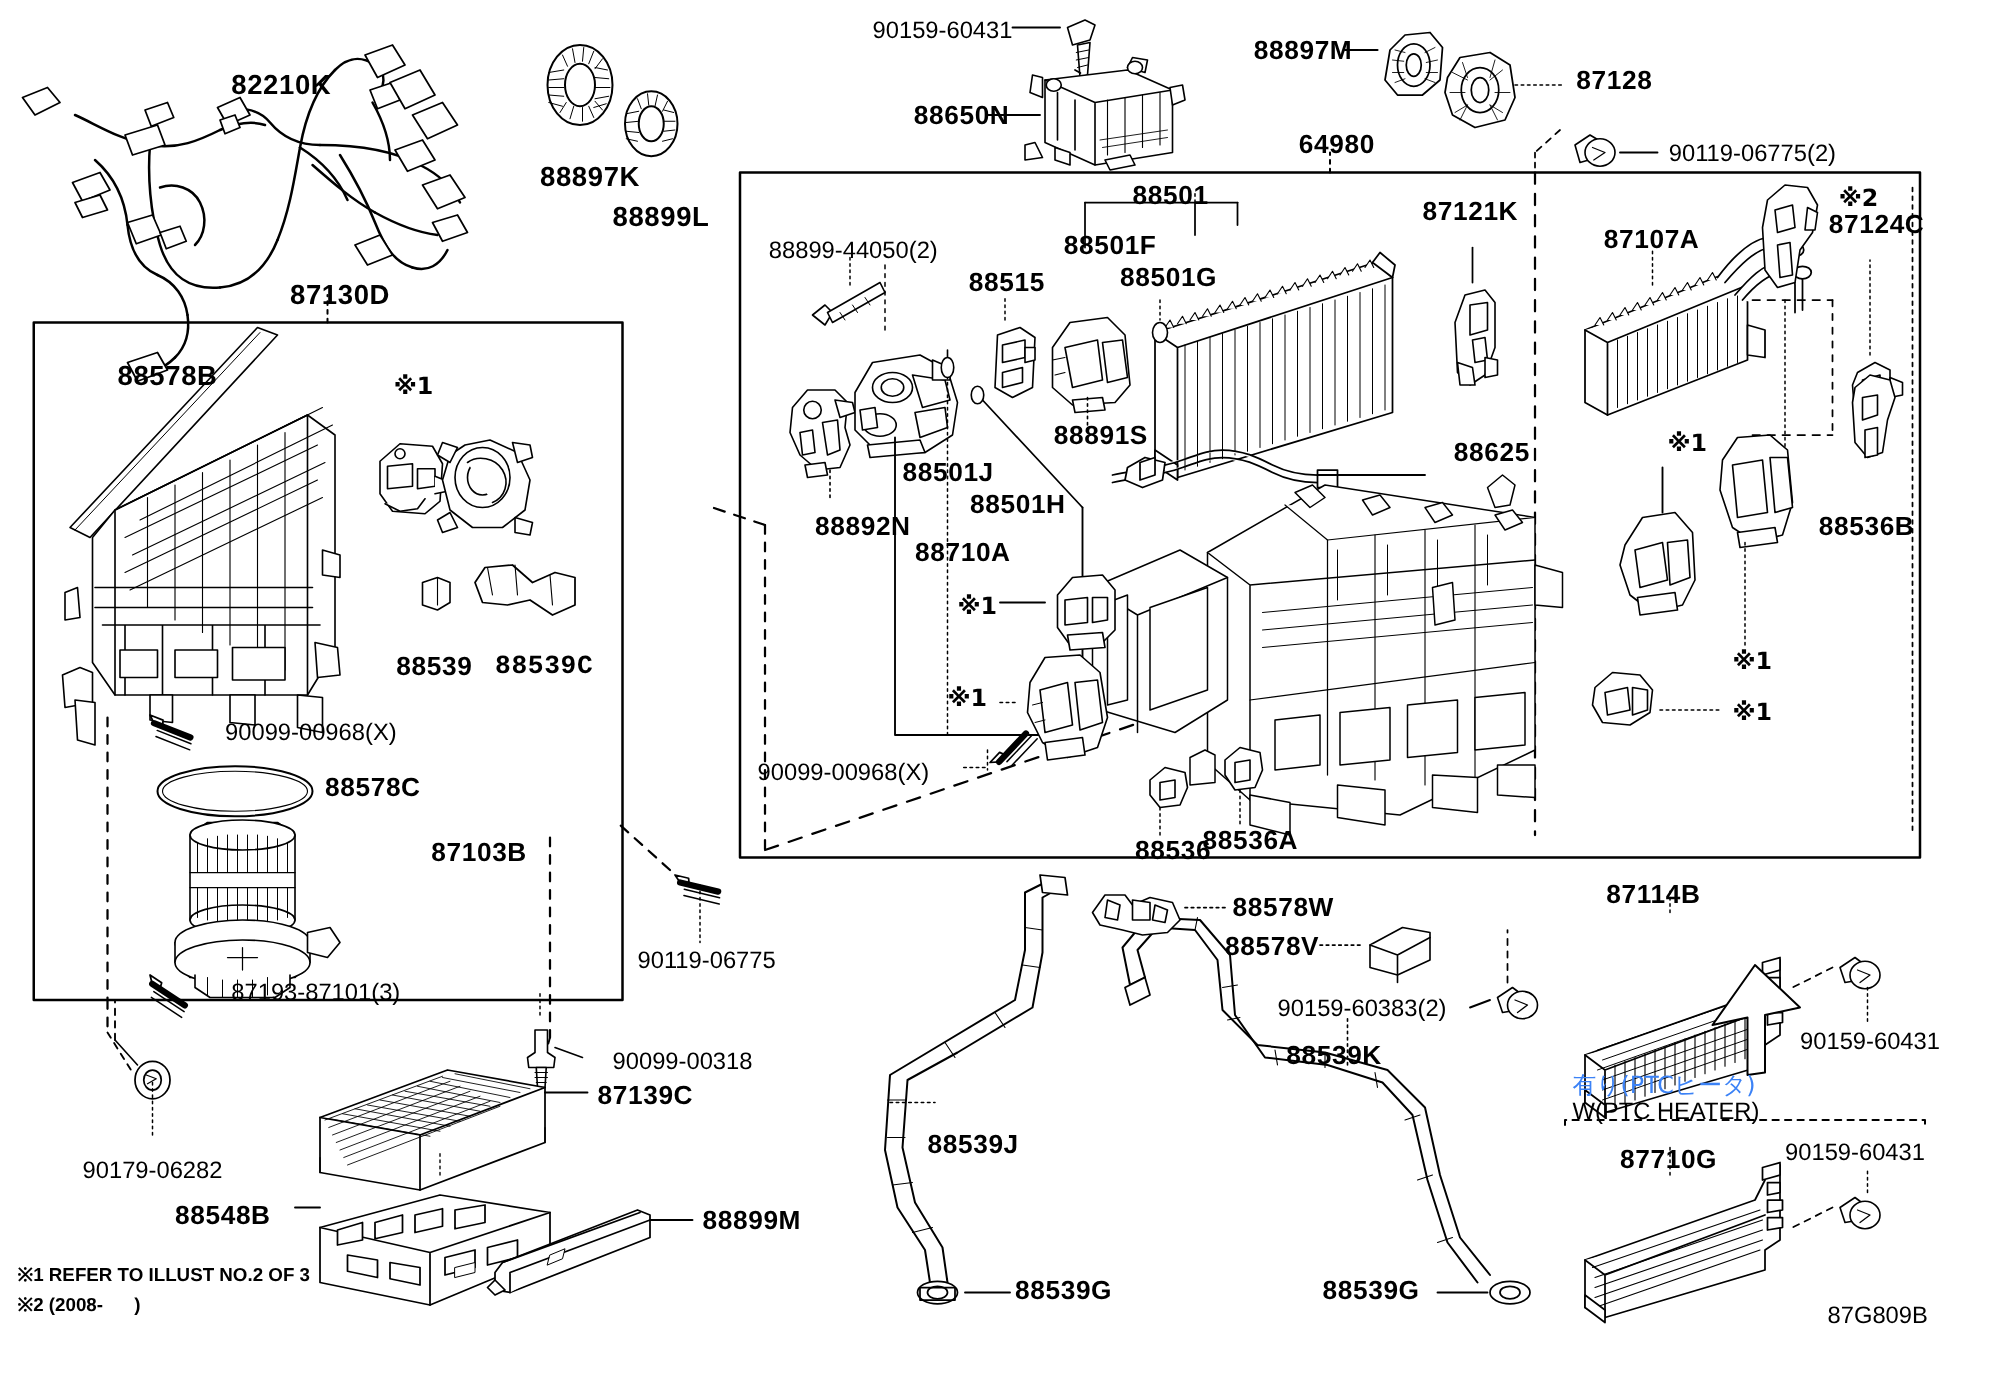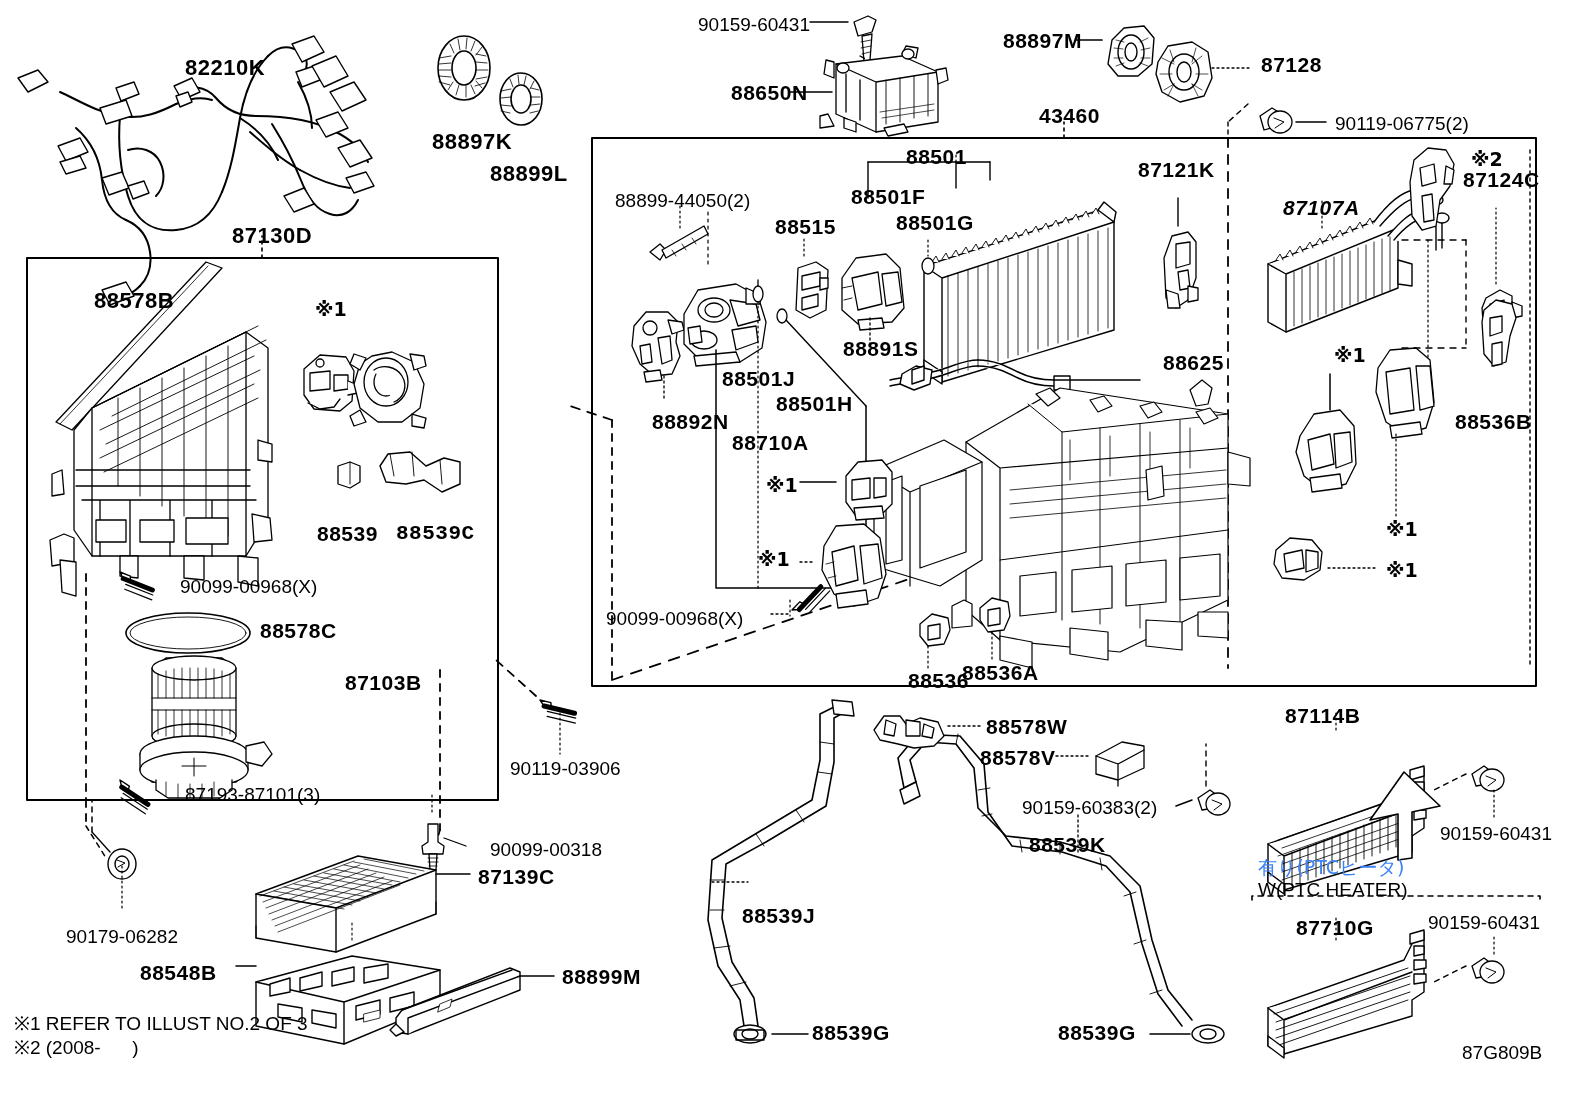--- a/index.html
+++ b/index.html
@@ -14,21 +14,21 @@
     font-family:"Liberation Sans", sans-serif;
     font-weight:700;
     color:#000;
     white-space:nowrap;
     letter-spacing:0.5px;
     line-height:1;
   }
   .s22{font-size:22px;}
   .s21{font-size:21px;}
   .note{
-    position:absolute;font-size:19px;font-weight:400;color:#000;
+    position:absolute;font-size:15px;font-weight:700;color:#000;
     white-space:pre;line-height:1.25;
     font-family:"Liberation Sans", sans-serif;
   }
   .jp{
     position:absolute;font-size:19px;font-weight:400;color:#3b82f6;
     white-space:nowrap;font-family:"DejaVu Sans", sans-serif;
   }
   .code{
     position:absolute;font-size:19px;font-weight:400;color:#000;
     white-space:nowrap;font-family:"Liberation Sans", sans-serif;
@@ -744,41 +744,41 @@
 <div class="lbl s22" style="left:232px;top:225px;">87130D</div>
 
 <div class="lbl s22" style="left:94px;top:290px;">88578B</div>
 <div class="mark" style="left:315px;top:298px;">※1</div>
 <div class="lbl s21" style="left:317px;top:523px;">88539</div>
 <div class="lbl s21" style="left:396px;top:523px;font-family:Liberation Mono, monospace;">88539C</div>
 <div class="code" style="left:180px;top:576px;">90099-00968(X)</div>
 <div class="lbl s21" style="left:248px;top:620px;margin-left:12px;">88578C</div>
 <div class="lbl s21" style="left:345px;top:672px;text-align:right;">87103B</div>
 <div class="code" style="left:185px;top:784px;">87193-87101(3)</div>
-<div class="code" style="left:510px;top:758px;">90119-03906</div>
+<div class="code" style="left:510px;top:758px;">90119-06775</div>
 <div class="code" style="left:66px;top:926px;">90179-06282</div>
 <div class="code" style="left:490px;top:839px;">90099-00318</div>
 <div class="lbl s21" style="left:478px;top:866px;">87139C</div>
 <div class="lbl s21" style="left:140px;top:962px;">88548B</div>
 <div class="lbl s21" style="left:562px;top:966px;">88899M</div>
 
 <div class="code" style="left:698px;top:14px;">90159-60431</div>
 <div class="lbl s21" style="left:731px;top:82px;">88650N</div>
 <div class="lbl s21" style="left:1003px;top:30px;">88897M</div>
 <div class="lbl s21" style="left:1261px;top:54px;">87128</div>
-<div class="lbl s21" style="left:1039px;top:105px;">43460</div>
+<div class="lbl s21" style="left:1039px;top:105px;">64980</div>
 <div class="code" style="left:1335px;top:113px;">90119-06775(2)</div>
 
 <div class="code" style="left:615px;top:190px;">88899-44050(2)</div>
 <div class="lbl s21" style="left:775px;top:216px;">88515</div>
 <div class="lbl s21" style="left:906px;top:146px;">88501</div>
 <div class="lbl s21" style="left:851px;top:186px;">88501F</div>
 <div class="lbl s21" style="left:896px;top:212px;">88501G</div>
 <div class="lbl s21" style="left:1138px;top:159px;">87121K</div>
-<div class="lbl s21" style="left:1283px;top:197px;font-style:italic;">87107A</div>
+<div class="lbl s21" style="left:1283px;top:181px;">87107A</div>
 <div class="mark" style="left:1471px;top:148px;">※2</div>
 <div class="lbl s21" style="left:1463px;top:169px;">87124C</div>
 <div class="lbl s21" style="left:1455px;top:411px;">88536B</div>
 
 <div class="lbl s21" style="left:722px;top:368px;">88501J</div>
 <div class="lbl s21" style="left:776px;top:393px;">88501H</div>
 <div class="lbl s21" style="left:732px;top:432px;">88710A</div>
 <div class="lbl s21" style="left:652px;top:411px;">88892N</div>
 <div class="lbl s21" style="left:843px;top:338px;">88891S</div>
 <div class="lbl s21" style="left:1163px;top:352px;">88625</div>

